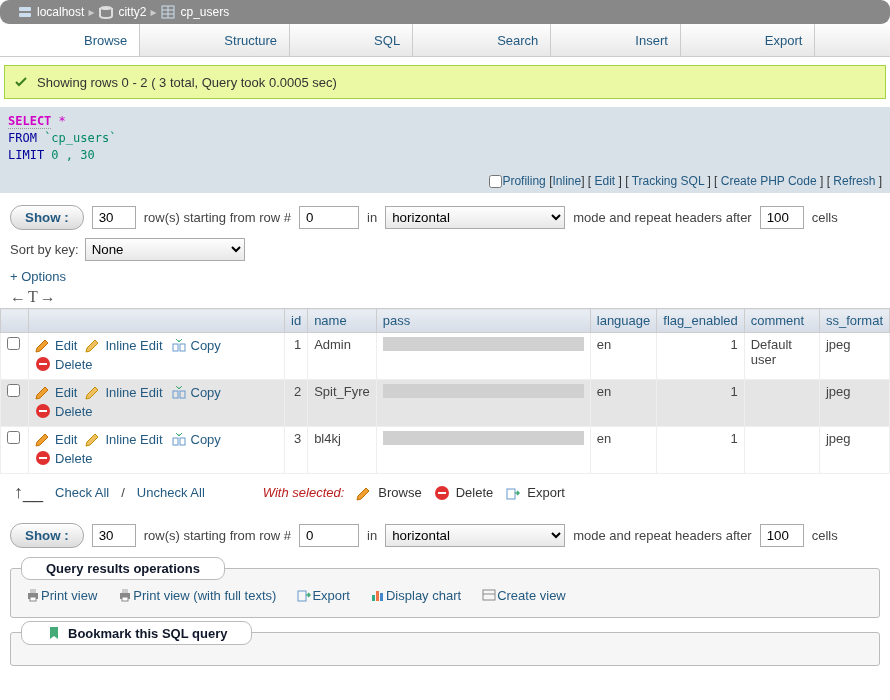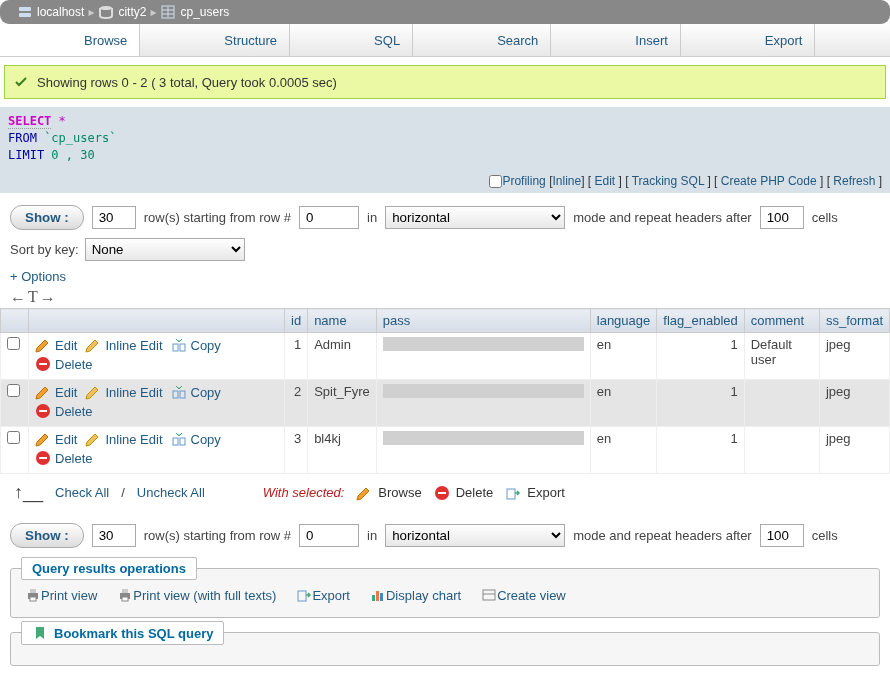--- a/index.html
+++ b/index.html
@@ -48,21 +48,21 @@
 .rowact:last-child{margin-right:0;}
 .redact { background: #d0d0d0; height: 14px; display: block; filter: blur(0.3px);}
 td.num { text-align: right; }
 
 .checkrow { padding: 8px 10px; display:flex; align-items:center; gap:12px;}
 .checkrow .arrow{font-size:18px; margin-left:4px;}
 .withsel { font-style: italic; color:#b91c1c;margin-left:46px;}
 .actlink{display:inline-flex;align-items:center;gap:6px;color:#333;cursor:pointer;}
 
 .fieldset { border: 1px solid #bbb; margin: 14px 10px; padding: 18px 14px 14px; border-radius: 3px; background:#f6f6f6; position:relative;}
-.fieldset .legend { position:absolute; top:-12px; left:10px; background:#fff; border:1px solid #bbb; border-radius:2px; padding:3px 10px; font-weight:bold; color:#0369a1; display:inline-flex; align-items:center; gap:6px;}
+.fieldset .legend { position:absolute; top:-12px; left:10px; background:#fff; border:1px solid #bbb; border-radius:9px; padding:3px 24px; font-weight:bold; color:#0f172a; display:inline-flex; align-items:center; gap:6px;}
 .fieldset .links{display:flex; gap:20px; align-items:center;}
 .lk{display:inline-flex;align-items:center;color:#235a81;cursor:pointer;}
 
 .icon { width:16px; height:16px; display:inline-block; flex-shrink:0;}
 svg{display:block;}
 </style>
 </head>
 <body>
 
 <div class="breadcrumb">

